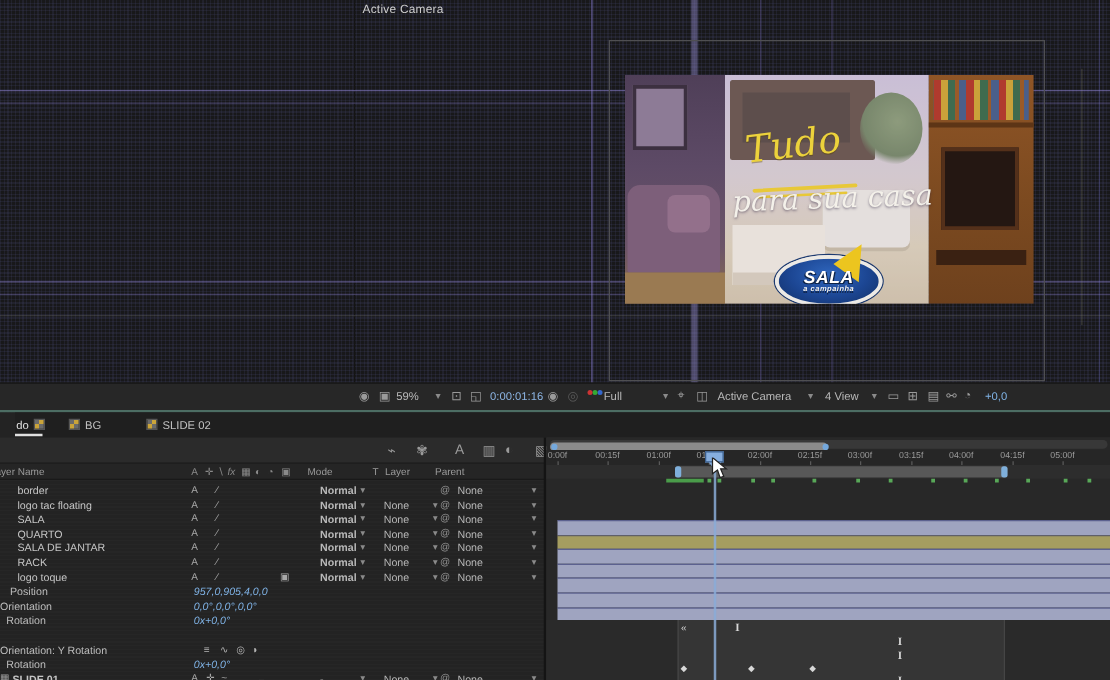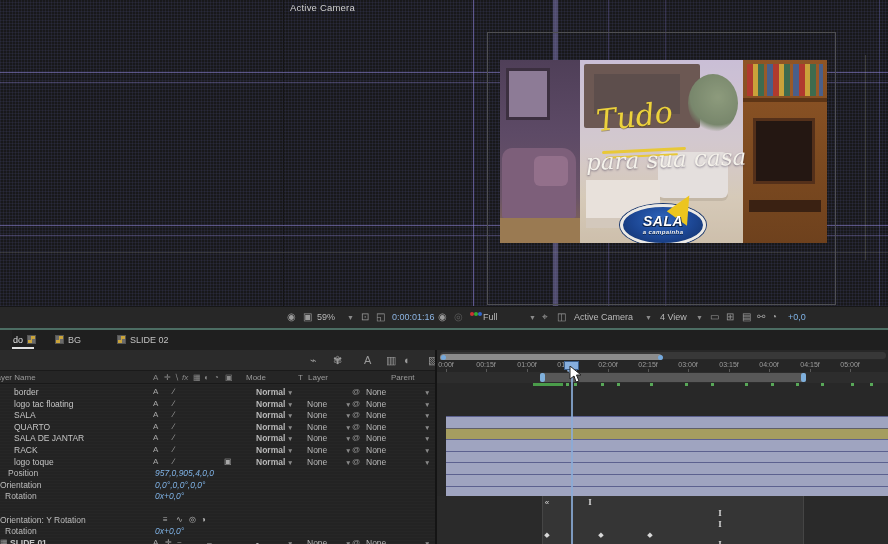--- a/index.html
+++ b/index.html
@@ -243,21 +243,21 @@
       <span class="hic" style="left:164px;">✛</span>
       <span class="hic" style="left:174px;">∖</span>
       <span class="hic" style="left:182px;font-style:italic;">fx</span>
       <span class="hic" style="left:193px;">▦</span>
       <span class="hic" style="left:204px;">◐</span>
       <span class="hic" style="left:214px;">◔</span>
       <span class="hic" style="left:225px;">▣</span>
       <span style="left:246px;">Mode</span>
       <span style="left:298px;">T</span>
       <span style="left:308px;">Layer</span>
-      <span style="left:348px;margin-left:43px;">Parent</span>
+      <span style="left:348px;">Parent</span>
     </div>
 
     <div class="lpanel">
 
       <div class="row" style="top:2px;">
         <span class="nm">border</span>
         <i class="swA">Α</i>
           <i class="swQ">∕</i>
         <span class="txtMode">Normal</span>
           <i class="chv1">▼</i>

